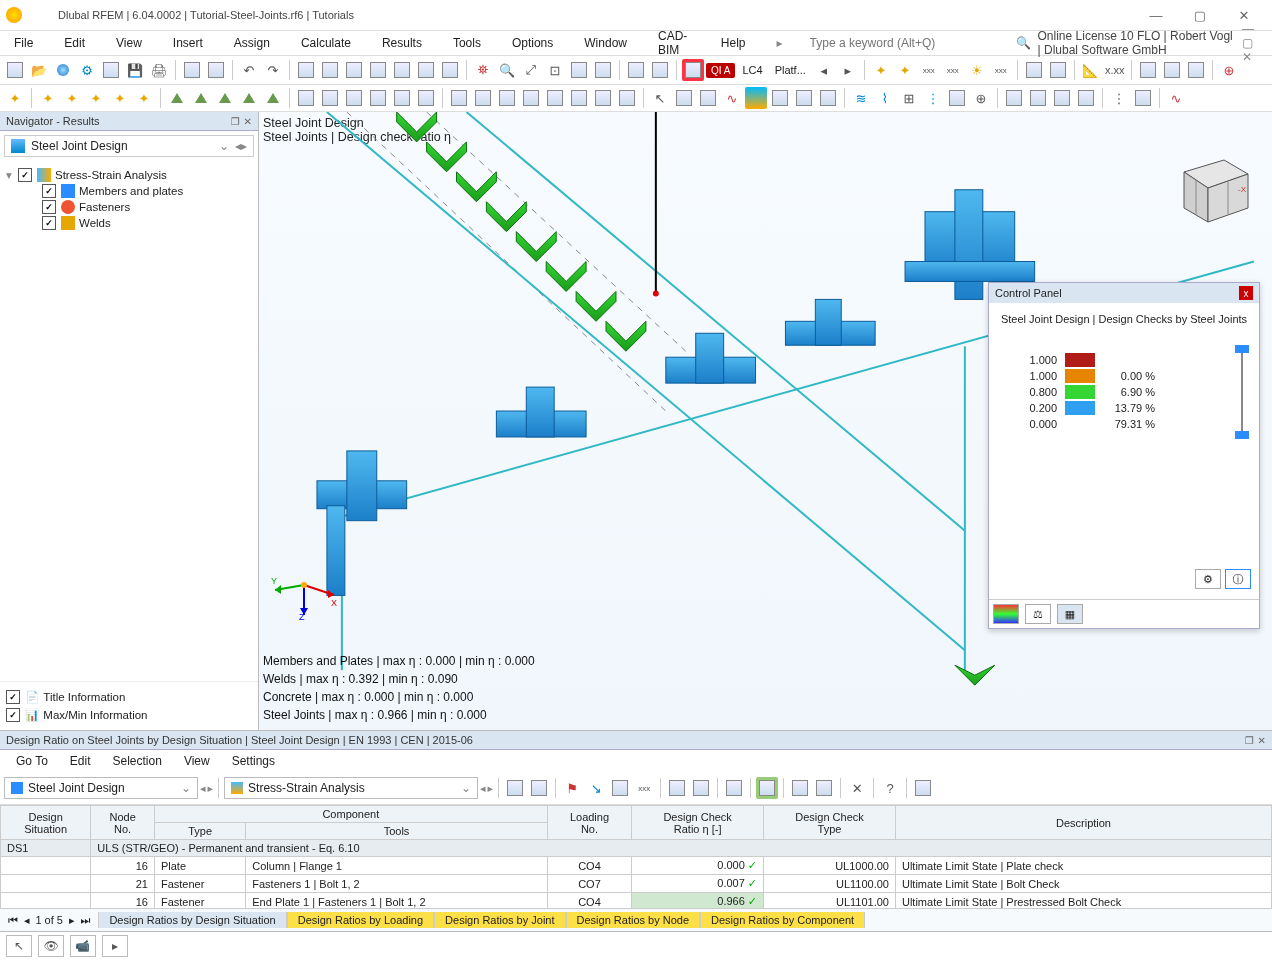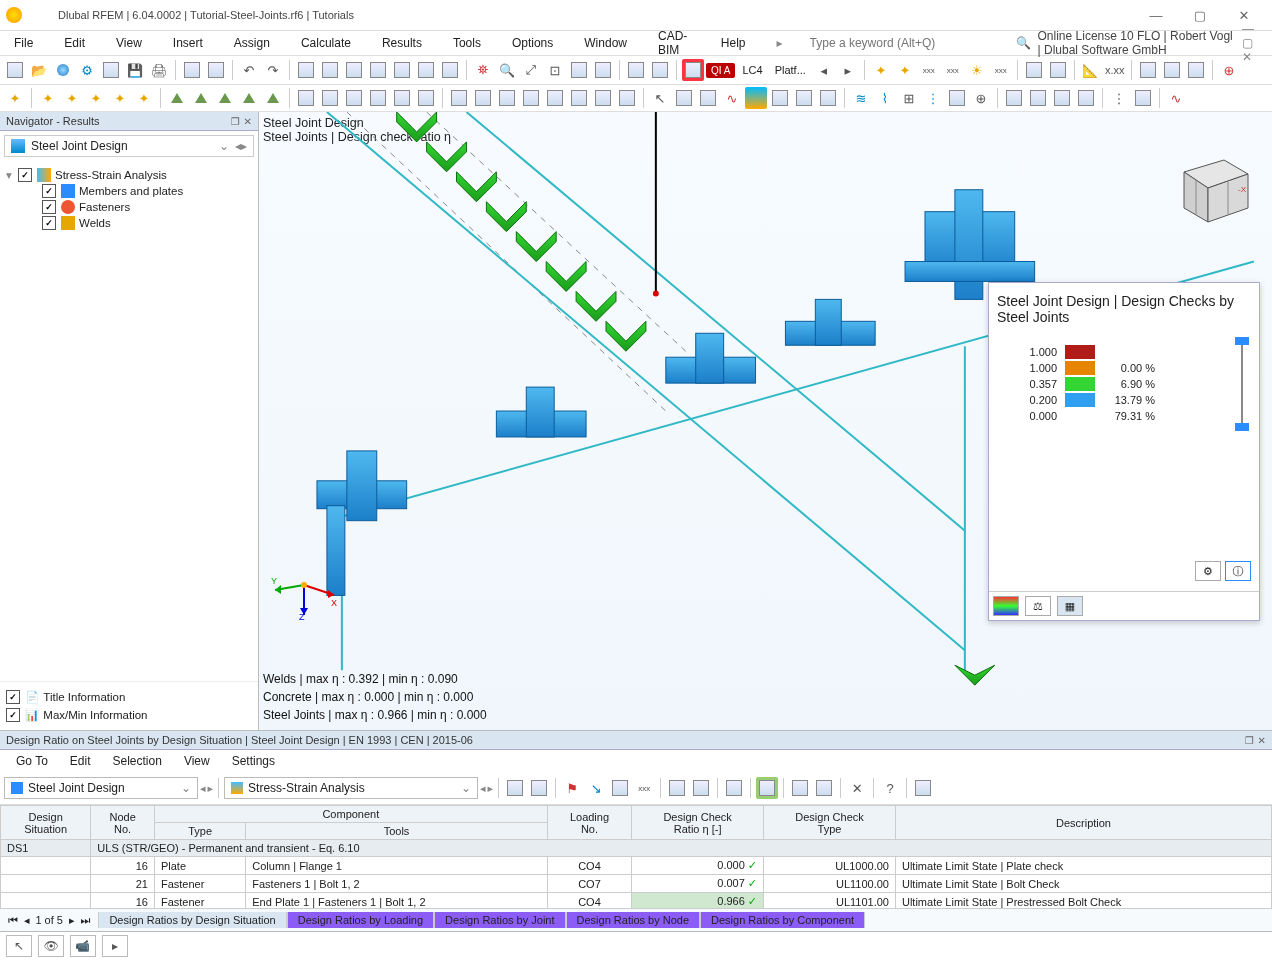--- a/index.html
+++ b/index.html
@@ -63,21 +63,21 @@
 .tbl{flex:1;overflow:auto;font-size:11px;}
 .tbl table{border-collapse:collapse;width:100%;}
 .tbl th,.tbl td{border:1px solid #ccc;padding:2px 6px;text-align:left;color:#222;white-space:nowrap;}
 .tbl th{background:#eef3f8;font-weight:normal;text-align:center;}
 .tbl td.r{text-align:right;}
 .tbl td.c{text-align:center;}
 .chkmark{color:#0a0;}
 .grouprow td{background:#e6ecf0;}
 .tabstrip{display:flex;align-items:center;height:22px;border-top:1px solid #ccc;background:#f7fafc;font-size:11px;}
 .tabstrip .pgr{display:flex;align-items:center;gap:6px;padding:0 8px;}
-.tabstrip .tab{padding:2px 10px;border-left:1px solid #ccc;border-right:1px solid #ccc;background:#8b5cf6;}
+.tabstrip .tab{padding:2px 10px;border-left:1px solid #ccc;border-right:1px solid #ccc;background:#fde047;}
 .tabstrip .tab.active{background:#d9e6f2;}
 .bottombar{height:28px;border-top:1px solid #bbb;background:#fff;display:flex;align-items:center;padding:0 6px;gap:6px;}
 .bottombar .bbtn{width:24px;height:20px;border:1px solid #bbb;display:flex;align-items:center;justify-content:center;font-size:12px;color:#555;}
 .menubar2{height:22px;display:flex;align-items:center;padding:0 6px;font-size:12px;gap:2px;}
 .menubar2 .mitem{padding:0 10px;}
 .axes{position:absolute;left:10px;bottom:110px;width:70px;height:70px;}
 </style>
 </head>
 <body>
 
@@ -365,42 +365,47 @@
         <polygon points="20,30 60,18 84,32 44,46" fill="#e6e6e6" stroke="#555"></polygon>
         <polygon points="20,30 44,46 44,80 20,66" fill="#cfcfcf" stroke="#555"></polygon>
         <polygon points="44,46 84,32 84,66 44,80" fill="#d9d9d9" stroke="#555"></polygon>
         <line x1="32" y1="38" x2="32" y2="72" stroke="#888"></line>
         <line x1="64" y1="40" x2="64" y2="72" stroke="#888"></line>
         <text x="74" y="50" font-size="8" fill="#c33">-X</text>
       </svg>
     </div>
 
     <div class="viewfoot">
+      <div>Members and Plates | max η : 0.000 | min η : 0.000</div>
       <div>Welds | max η : 0.392 | min η : 0.090</div>
       <div>Concrete | max η : 0.000 | min η : 0.000</div>
       <div>Steel Joints | max η : 0.966 | min η : 0.000</div>
     </div>
 
     <div class="controlpanel">
+      <div class="cphdr">
+        <span>Control Panel</span>
+        <div class="close">x</div>
+      </div>
       <div class="cpbody">
-        <div style="font-size:14px;margin-bottom:12px;">Steel Joint Design | Design Checks by Steel Joints</div>
+        <div style="text-align:center;font-size:11px;margin-bottom:20px;">Steel Joint Design | Design Checks by Steel Joints</div>
         <div style="display:flex;">
           <div class="legend" style="flex:1;">
             <div class="legendrow">
                 <span class="lval">1.000</span>
                 <span class="sw" style="background:#b01c17;"></span>
                 <span class="pct"></span>
               </div>
             <div class="legendrow">
                 <span class="lval">1.000</span>
                 <span class="sw" style="background:#e68600;"></span>
                 <span class="pct">0.00 %</span>
               </div>
             <div class="legendrow">
-                <span class="lval">0.357</span>
+                <span class="lval">0.800</span>
                 <span class="sw" style="background:#33d633;"></span>
                 <span class="pct">6.90 %</span>
               </div>
             <div class="legendrow">
                 <span class="lval">0.200</span>
                 <span class="sw" style="background:#2ea0ef;"></span>
                 <span class="pct">13.79 %</span>
               </div>
             <div class="legendrow">
                 <span class="lval">0.000</span>

